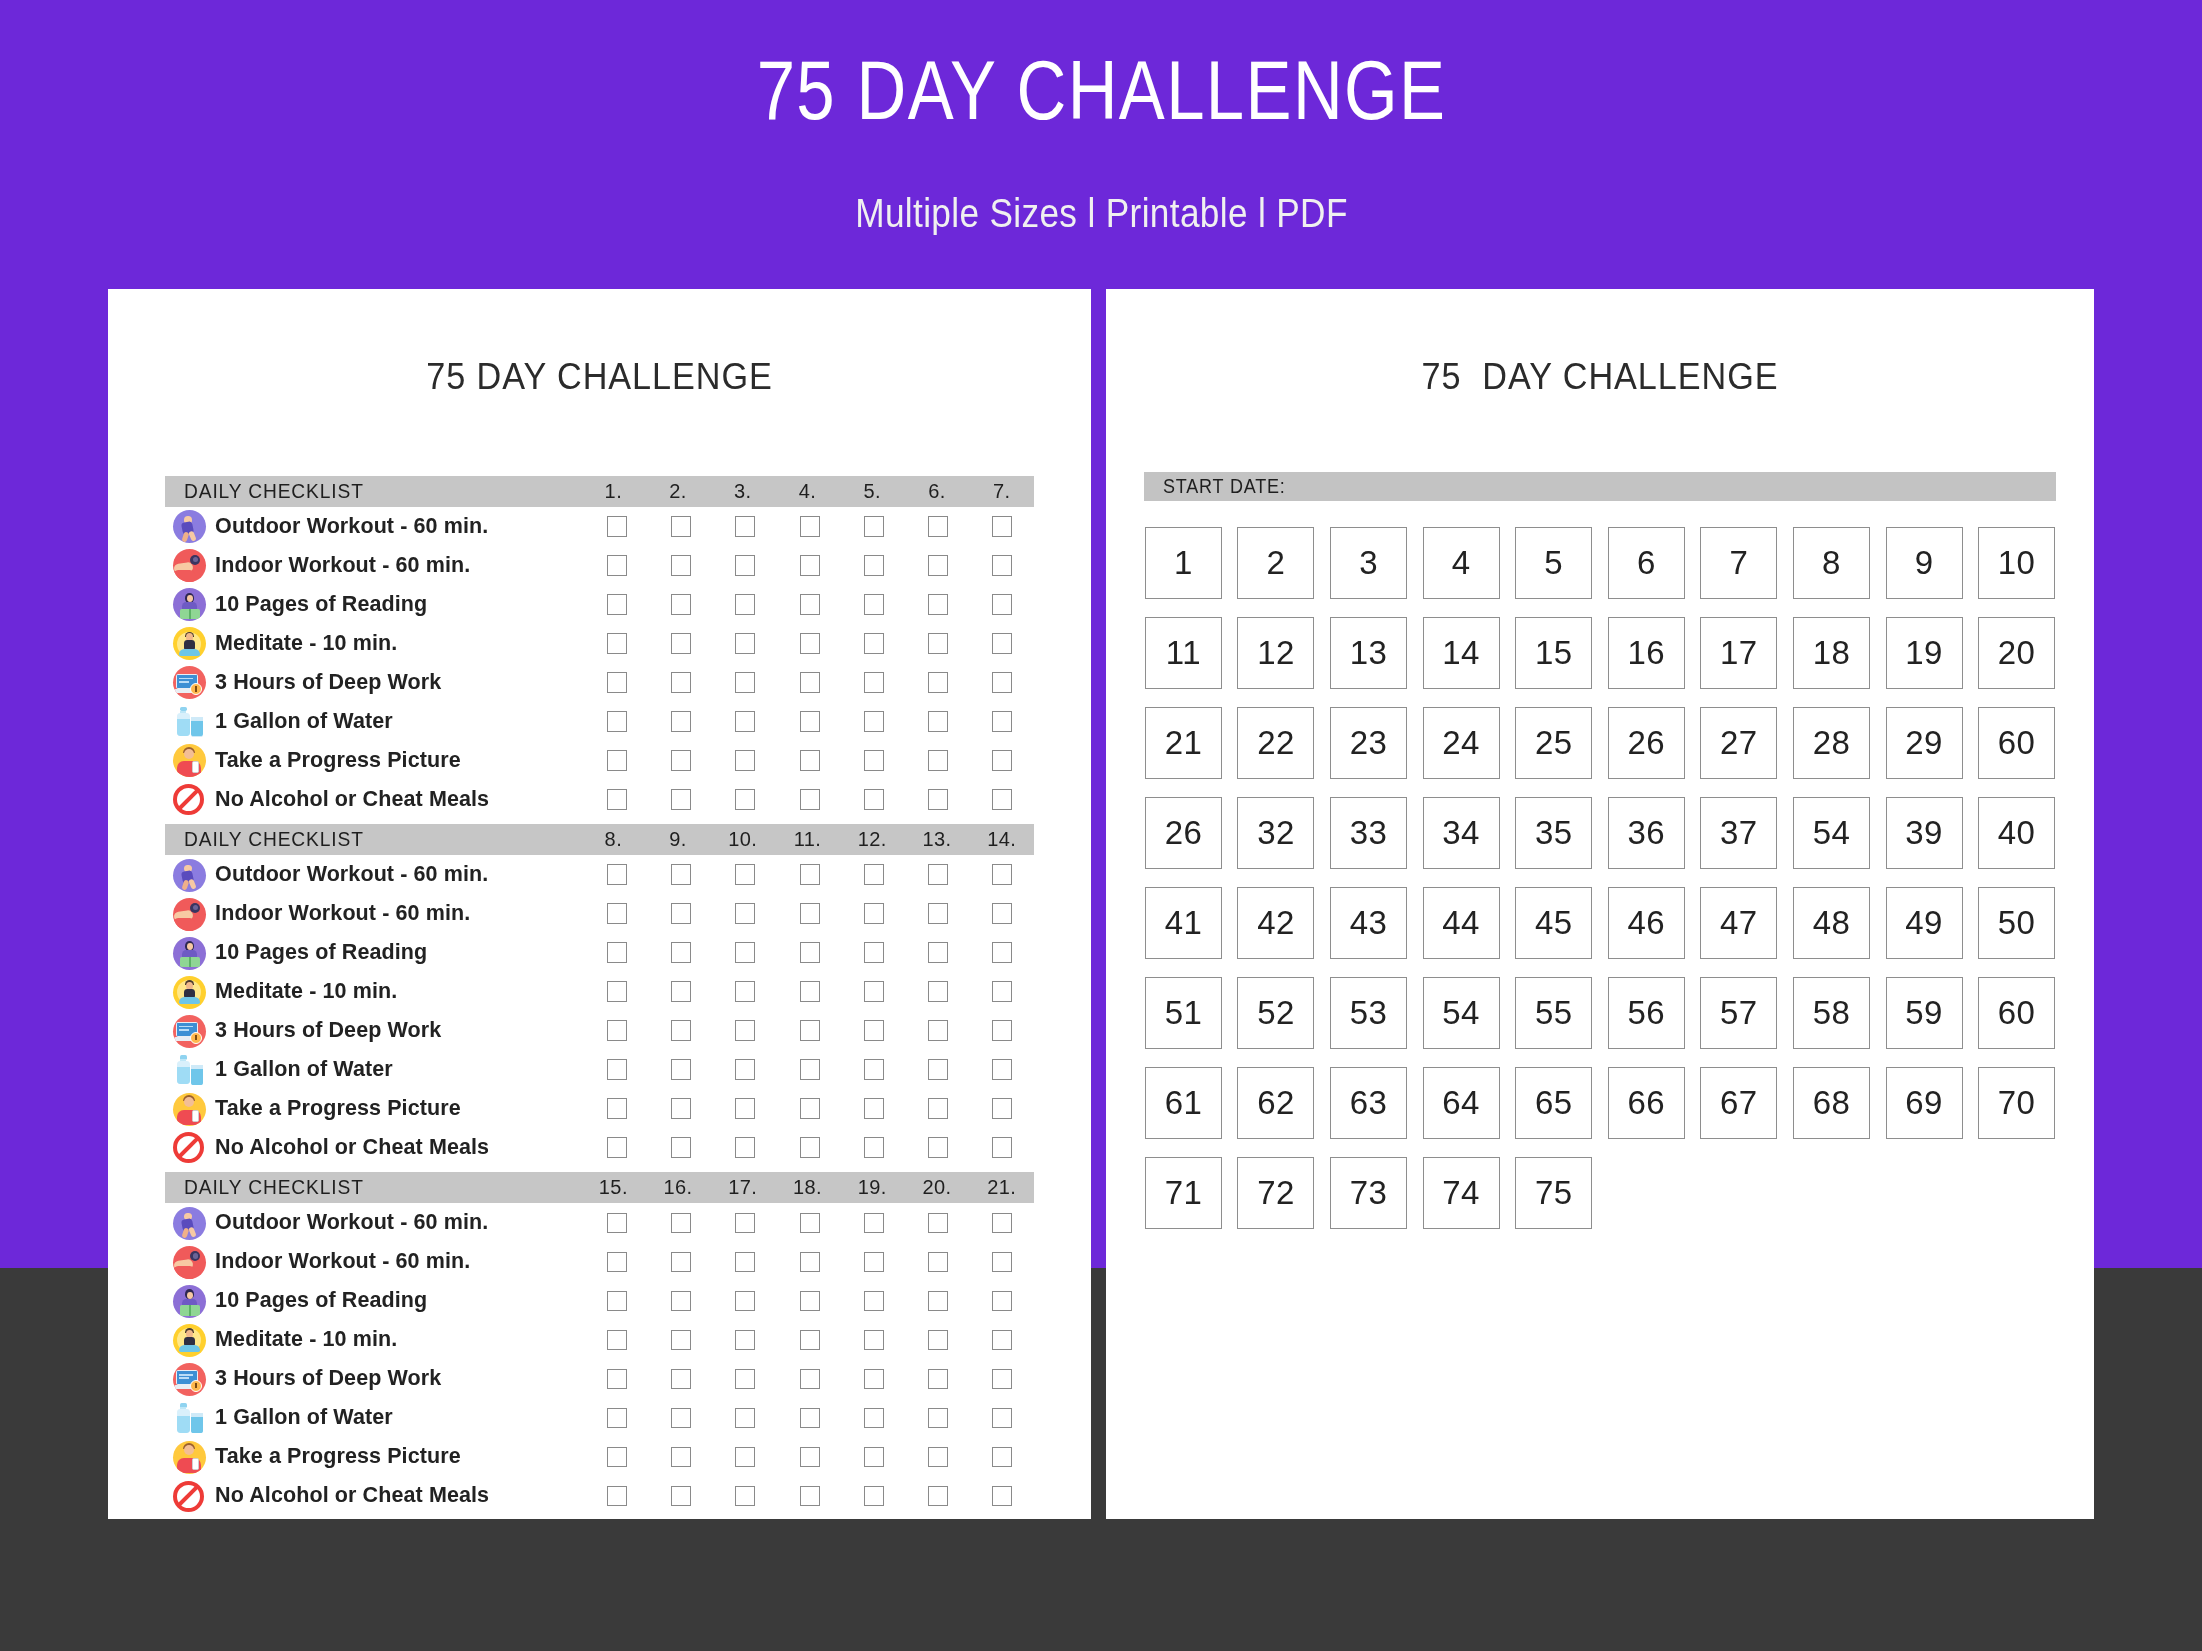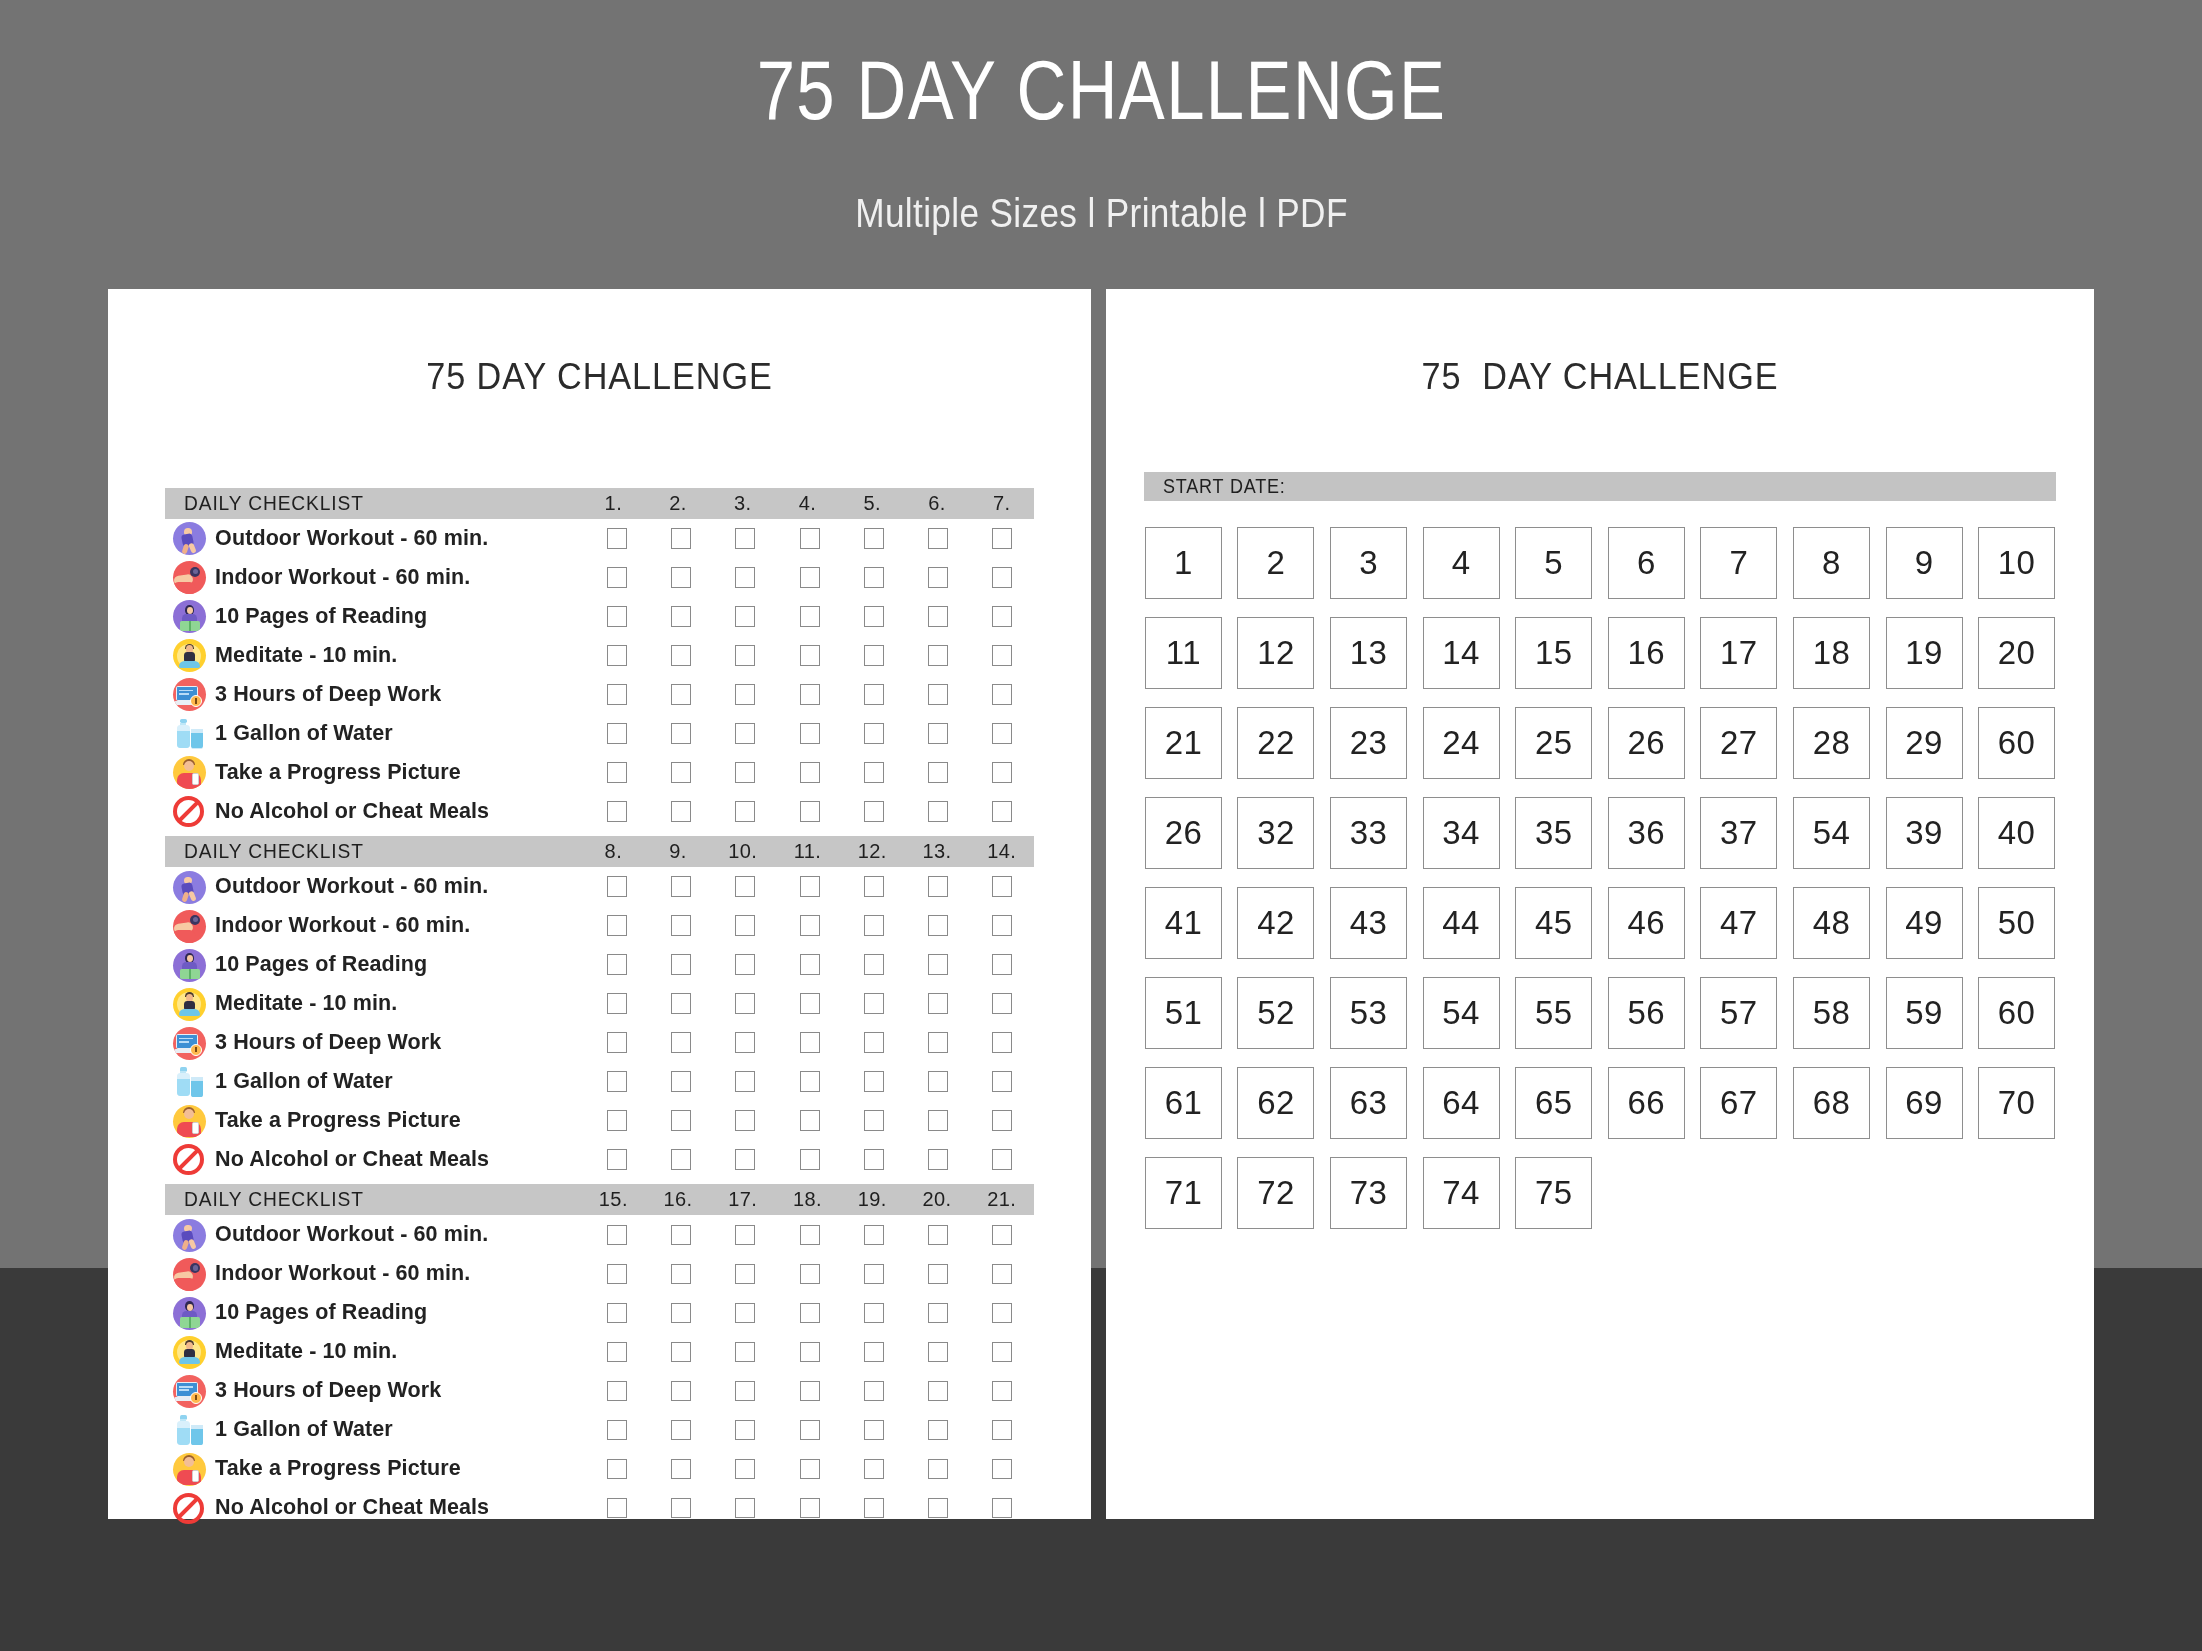--- a/index.html
+++ b/index.html
@@ -9,21 +9,21 @@
     height: 1652px;
     background: #3a3a3a;
     font-family: "Liberation Sans", sans-serif;
     overflow: hidden;
   }
 
   #stage {
     position: relative;
     width: 2203px;
     height: 1268px;
-    background: #737373;
+    background: #6d28d9;
   }
 
   
   .banner-title {
     position: absolute;
     top: 45px;
     left: 0;
     width: 2203px;
     text-align: center;
     color: #ffffff;
@@ -65,21 +65,21 @@
     color: #2b2b2b;
     font-weight: 300;
     letter-spacing: 1px;
     white-space: pre;
   }
   #left-sheet-title  { margin-top: 67px;  font-size: 36px; transform: scaleX(0.95); }
   #right-sheet-title { margin-top: 67px;  font-size: 36px; transform: scaleX(0.95); }
 
   
   .checklist-wrap {
-    margin: 16px auto;
+    margin: 4px auto;
     width: 869px;
     padding-top: 74px;
   }
 
   .block { margin-bottom: 1.7px; }
   .block + .block { margin-top: 5.2px; }
 
   .block-head {
     display: flex;
     align-items: center;

